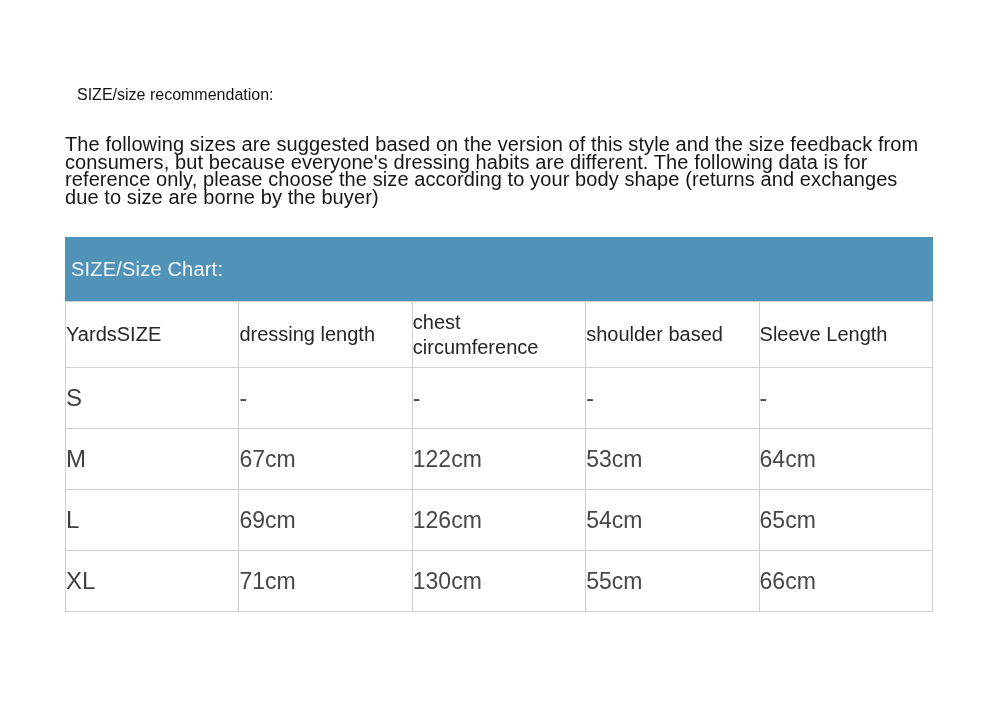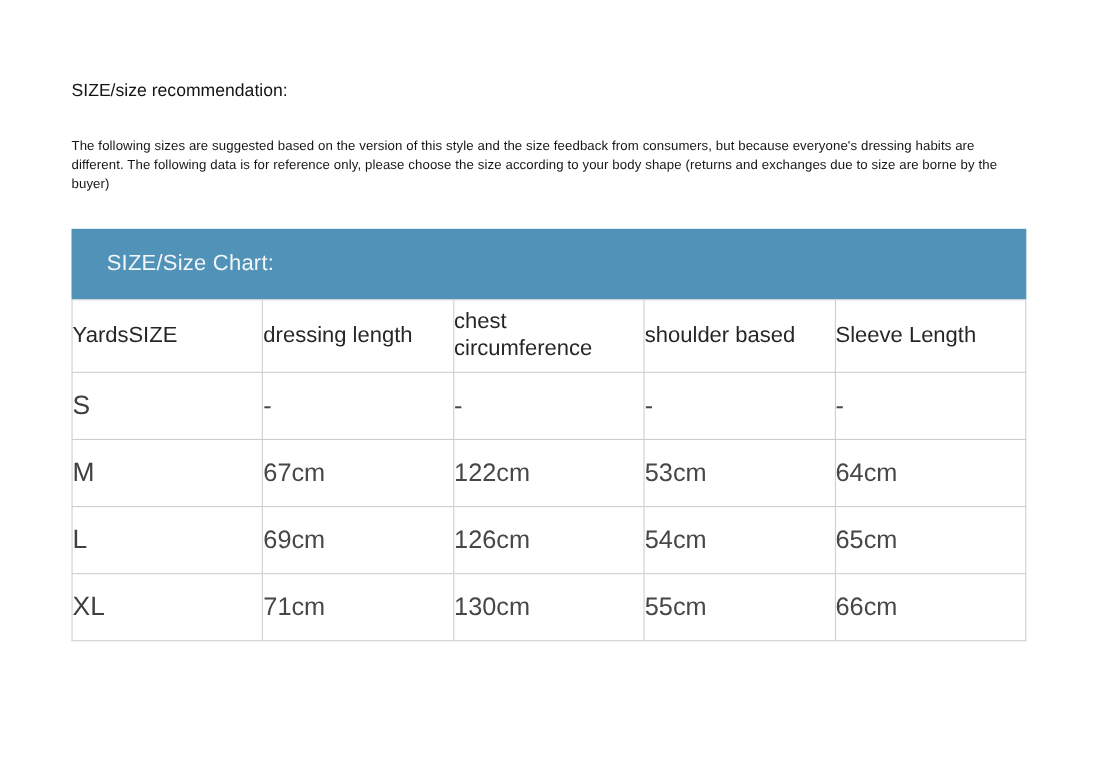--- a/index.html
+++ b/index.html
@@ -16,40 +16,40 @@
     background: #ffffff;
     overflow: hidden;
   }
   .page {
     position: absolute;
     left: 65px;
     top: 74px;
     width: 868px;
   }
   .title {
-    margin: 0;
+    margin: 12px;
     font-size: 16px;
     line-height: 18px;
     font-weight: 400;
     color: #141414;
   }
   .intro {
     margin: 32px 0 0 0;
-    font-size: 12px;
+    font-size: 20px;
     line-height: 17.5px;
     letter-spacing: 0.1px;
     color: #161616;
   }
   .banner {
     margin-top: 31px;
     height: 64px;
     background: #5193b8;
     display: flex;
     align-items: center;
-    padding-left: 32px;
+    padding-left: 6px;
   }
   .banner-label {
     color: #f2f6f8;
     font-size: 20px;
     letter-spacing: 0.2px;
   }
   table.size-table {
     width: 100%;
     border-collapse: collapse;
     table-layout: fixed;

